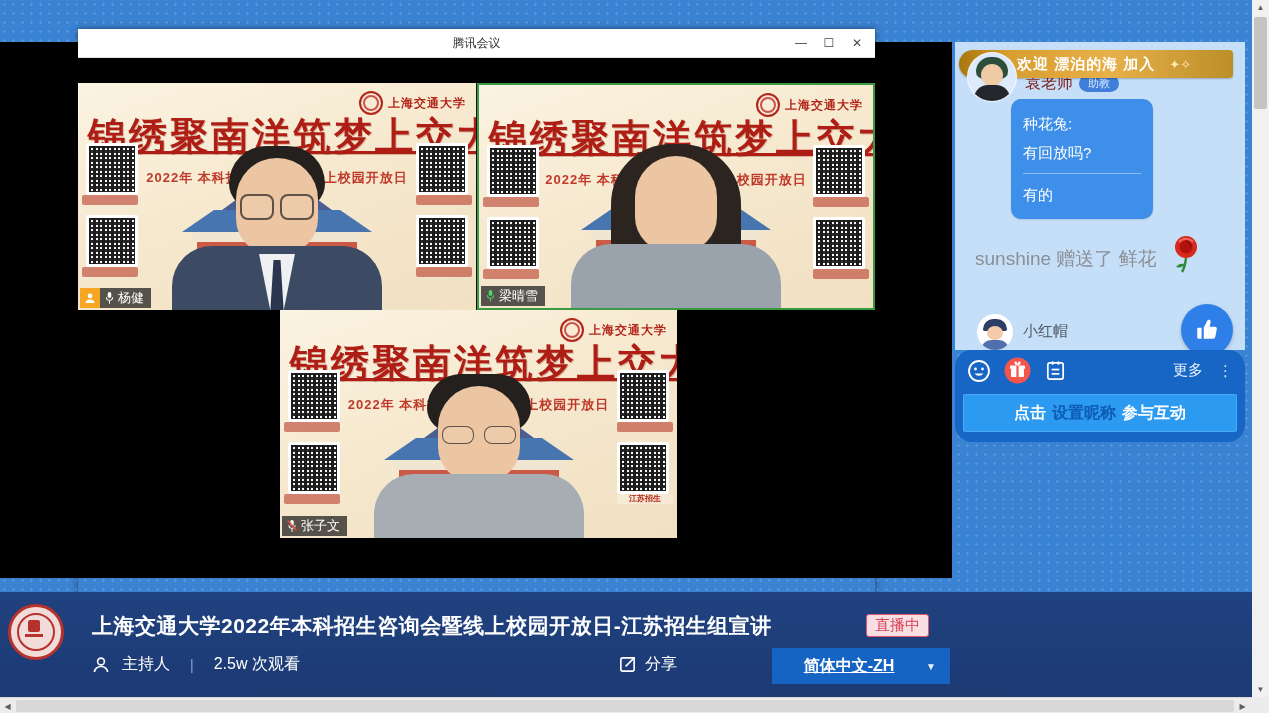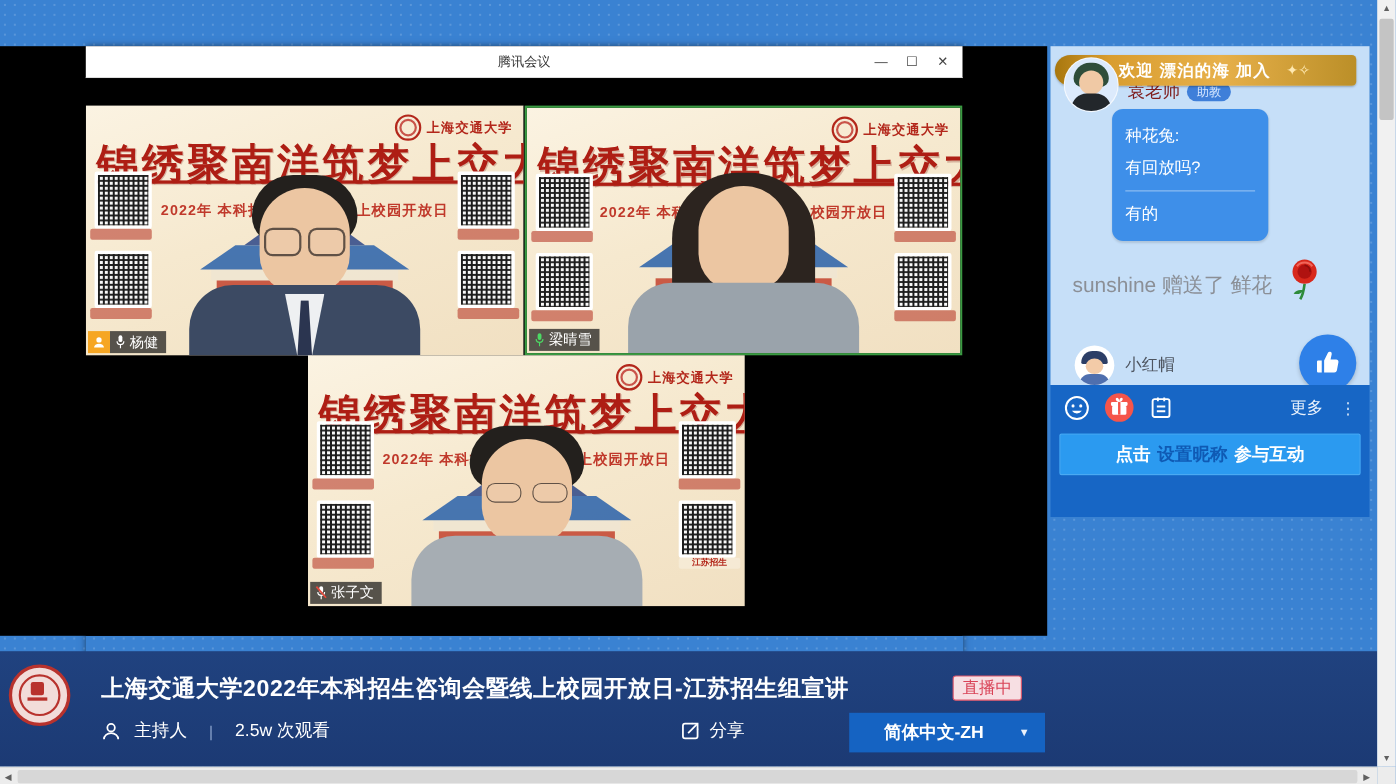--- a/index.html
+++ b/index.html
@@ -5,21 +5,21 @@
   html,body{margin:0;padding:0;}
   body{font-family:"Liberation Sans","DejaVu Sans",sans-serif;}
   .page{position:relative;width:1269px;height:713px;background:#3a82d2;overflow:hidden;}
   .dots{background-image:radial-gradient(rgba(255,255,255,.16) 1.2px,transparent 1.3px);background-size:9px 9px;}
   
   .video-area{position:absolute;left:0;top:42px;width:952px;height:536px;background:#000;}
   .player-list-icon{position:absolute;left:86px;top:446px;width:16px;height:14px;display:flex;flex-direction:column;justify-content:space-between;opacity:.35;}
   .player-list-icon i{display:block;height:2px;background:#9a9a9a;}
   .player-list-icon i:nth-child(1){width:14px}.player-list-icon i:nth-child(2){width:10px}.player-list-icon i:nth-child(3){width:14px}
   
-  .mwin{position:absolute;left:78px;top:42px;width:797px;height:604px;box-shadow:0 0 6px rgba(0,0,0,.5);}
+  .mwin{position:absolute;left:78px;top:29px;width:797px;height:604px;box-shadow:0 0 6px rgba(0,0,0,.5);}
   .mw-titlebar{position:relative;height:28px;background:#fff;border-bottom:1px solid #ddd;display:flex;align-items:center;justify-content:center;}
   .mw-title{font-size:12px;color:#333;}
   .mw-controls{position:absolute;right:6px;top:0;height:28px;display:flex;align-items:center;gap:4px;}
   .mw-btn{width:24px;height:22px;display:flex;align-items:center;justify-content:center;font-size:12px;color:#444;cursor:default;}
   .mw-content{position:relative;height:507px;background:#000;overflow:hidden;}
   .tile{position:absolute;background:linear-gradient(160deg,#fbf3e2 0%,#f6e9cf 45%,#f1e0c2 100%);overflow:hidden;}
   .tile.t1{left:0;top:25px;width:398px;height:227px;border-right:1px solid #111;}
   .tile.t2{left:399px;top:25px;width:398px;height:227px;border:2px solid #3a9a42;box-sizing:border-box;}
   .tile.t3{left:202px;top:252px;width:397px;height:228px;}
   .slogan{position:absolute;top:28px;left:0;right:0;display:flex;justify-content:space-between;padding:0 10px;color:#ae1e14;font-weight:bold;font-size:38px;letter-spacing:3px;text-shadow:1px 1px 0 rgba(120,20,10,.25);white-space:nowrap;text-decoration:underline;}
@@ -70,40 +70,40 @@
   .rose{position:absolute;left:212px;top:192px;width:38px;height:40px;}
   .u-row-avatar{position:absolute;left:22px;top:272px;width:36px;height:36px;border-radius:50%;background:#fff;overflow:hidden;}
   .u-row-avatar .cap{position:absolute;left:6px;top:5px;width:24px;height:12px;border-radius:12px 12px 2px 2px;background:#2c3e66;}
   .u-row-avatar .face{position:absolute;left:10px;top:12px;width:16px;height:14px;border-radius:50%;background:#f3cba8;}
   .u-row-avatar .torso{position:absolute;left:4px;bottom:-4px;width:28px;height:14px;border-radius:10px 10px 0 0;background:#4f6fae;}
   .u-name{position:absolute;left:68px;top:280px;color:#4e5560;font-size:15px;}
   .u-bubble{position:absolute;left:62px;top:314px;background:#fff;border-radius:6px;padding:5px 12px;color:#4a4a4a;font-size:15px;box-shadow:0 1px 2px rgba(0,0,0,.12);}
   .like-btn{position:absolute;left:226px;top:262px;width:52px;height:52px;border-radius:50%;background:#2e80e8;display:flex;align-items:center;justify-content:center;box-shadow:0 2px 4px rgba(0,0,0,.2);cursor:pointer;}
   .like-count{position:absolute;left:226px;top:322px;width:52px;text-align:center;color:#6b7b92;font-size:16px;}
   .chat-scroll-thumb{position:absolute;right:1px;top:348px;width:7px;height:24px;border-radius:4px;background:#9fc3ea;}
-  .chat-bottom{position:relative;height:120px;background:#1766c5;}
+  .chat-bottom{position:relative;height:92px;background:#1766c5;border-radius:17px;}
   .chat-toolbar{display:flex;align-items:center;gap:13px;padding:7px 12px 0 12px;}
   .tb-spacer{flex:1;}
   .more-label{color:#eaf2fc;font-size:15px;}
   .more-dots{color:#cfe0f5;font-size:15px;letter-spacing:0;margin-left:2px;}
   .nick-btn{position:absolute;left:8px;right:8px;top:44px;height:38px;background:#2b9af0;border-radius:2px;display:flex;align-items:center;justify-content:center;font-size:16px;font-weight:bold;color:#fff;gap:6px;cursor:pointer;box-shadow:inset 0 0 0 1px rgba(255,255,255,.15);}
   .nick-link{color:#0f5ab4;}
   
   .footer{position:absolute;left:0;top:592px;width:1252px;height:105px;background:linear-gradient(180deg,#20427f,#1c3a74);}
   .uni-logo{position:absolute;left:8px;top:12px;width:56px;height:56px;border-radius:50%;background:#f2dcd9;border:3px solid #b8322d;box-sizing:border-box;display:flex;align-items:center;justify-content:center;}
   .uni-logo .inner{width:34px;height:34px;border-radius:50%;border:2px solid #b8322d;position:relative;}
   .uni-logo .inner::before{content:"";position:absolute;left:9px;top:5px;width:12px;height:12px;background:#b8322d;border-radius:2px;}
   .uni-logo .inner::after{content:"";position:absolute;left:6px;top:19px;width:18px;height:3px;background:#b8322d;}
   .f-title{position:absolute;left:92px;top:20px;color:#fff;font-size:21px;font-weight:bold;letter-spacing:.5px;white-space:nowrap;}
   .live-badge{position:absolute;left:866px;top:22px;padding:1px 8px;border:1px solid #e0566a;border-radius:3px;background:#f7dfe3;color:#d94357;font-size:15px;}
   .f-meta{position:absolute;left:92px;top:62px;display:flex;align-items:center;gap:12px;color:#fff;font-size:16px;}
   .f-divider{color:#8aa3cc;font-size:14px;margin:0 8px;}
   .f-share{position:absolute;left:618px;top:62px;display:flex;align-items:center;gap:8px;color:#fff;font-size:16px;cursor:pointer;}
   .lang-btn{position:absolute;left:772px;top:56px;width:178px;height:36px;background:#1563c2;display:flex;align-items:center;color:#fff;font-size:16px;cursor:pointer;}
-  .lang-label{flex:1;text-align:center;font-weight:bold;}
+  .lang-label{flex:1;text-align:center;font-weight:bold;text-decoration:underline;}
   .lang-caret{margin-right:14px;font-size:10px;color:#e9f1fb;}
   
   .vscroll{position:absolute;right:0;top:0;width:17px;height:697px;background:#f1f1f1;}
   .vscroll .arrow{position:absolute;left:0;width:17px;height:15px;display:flex;align-items:center;justify-content:center;font-size:8px;color:#606060;}
   .vscroll .thumb{position:absolute;left:2px;top:17px;width:13px;height:92px;background:#c4c4c4;border-radius:2px;}
   .hscroll{position:absolute;left:0;top:697px;width:1252px;height:16px;background:#ececec;border-top:1px solid #d8d8d8;box-sizing:border-box;}
   .hscroll .arrow{position:absolute;top:0;width:15px;height:16px;display:flex;align-items:center;justify-content:center;font-size:8px;color:#606060;}
   .hscroll .thumb{position:absolute;left:16px;top:2px;width:1218px;height:12px;background:#d7d7d7;border-radius:2px;}
   .scroll-corner{position:absolute;right:0;top:697px;width:17px;height:16px;background:#ececec;}
   svg{display:block;}

